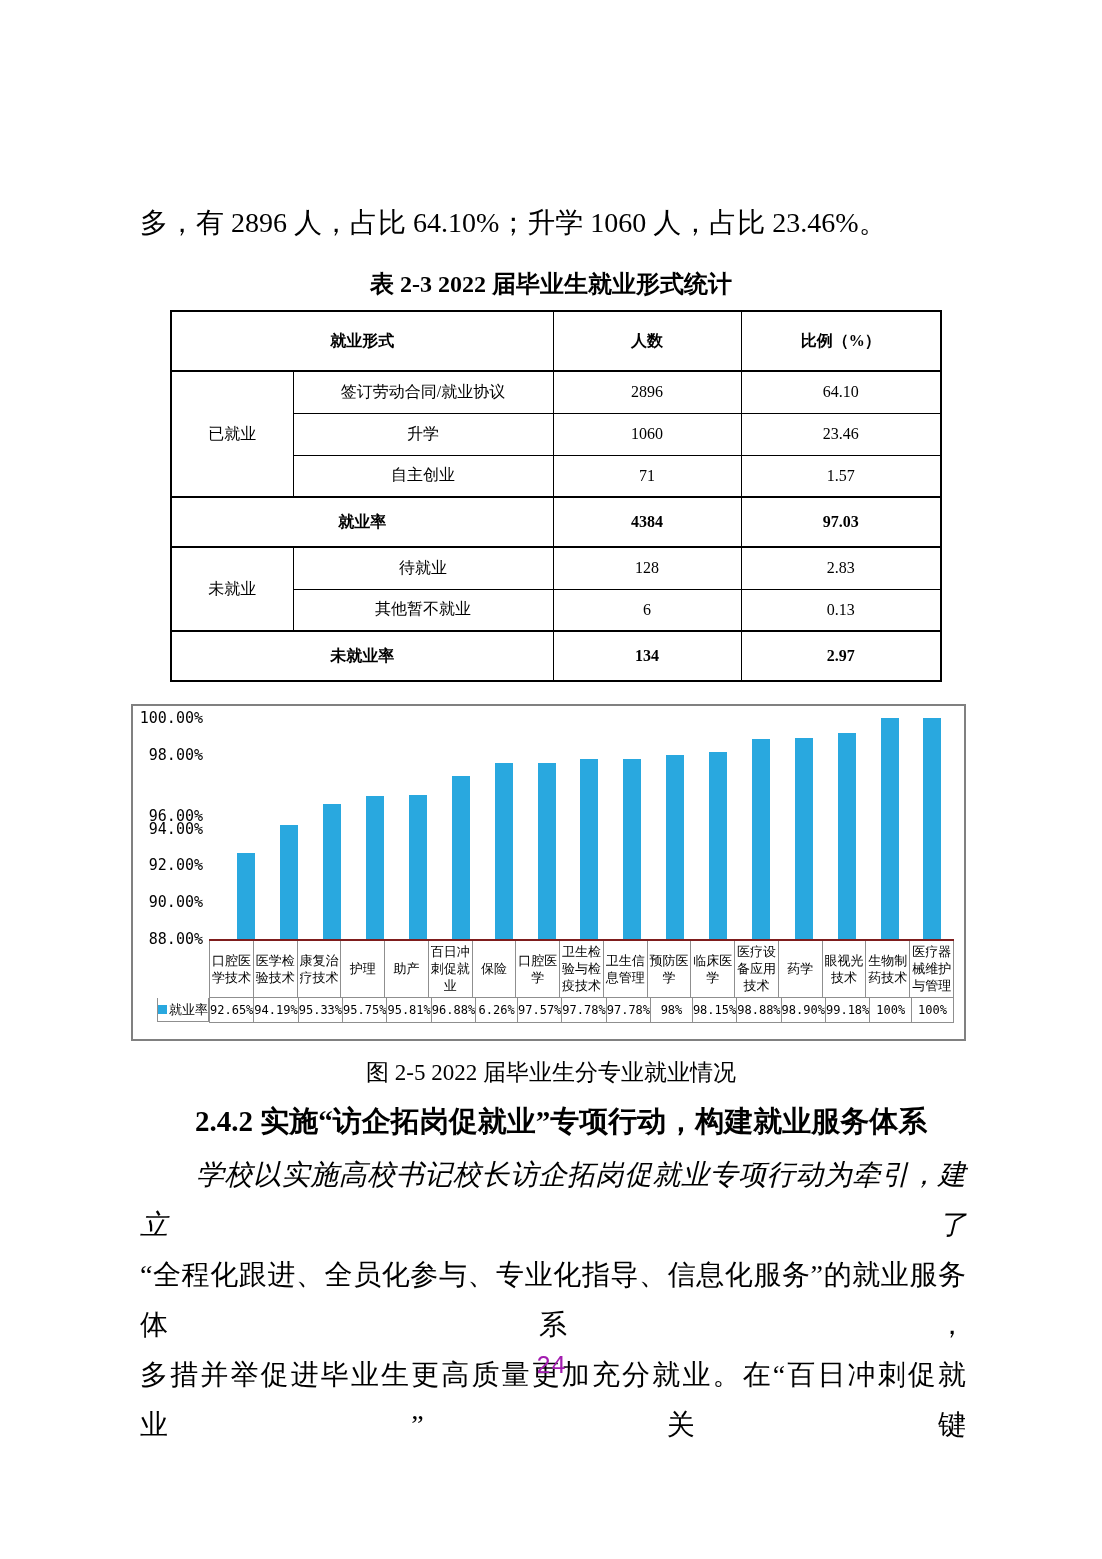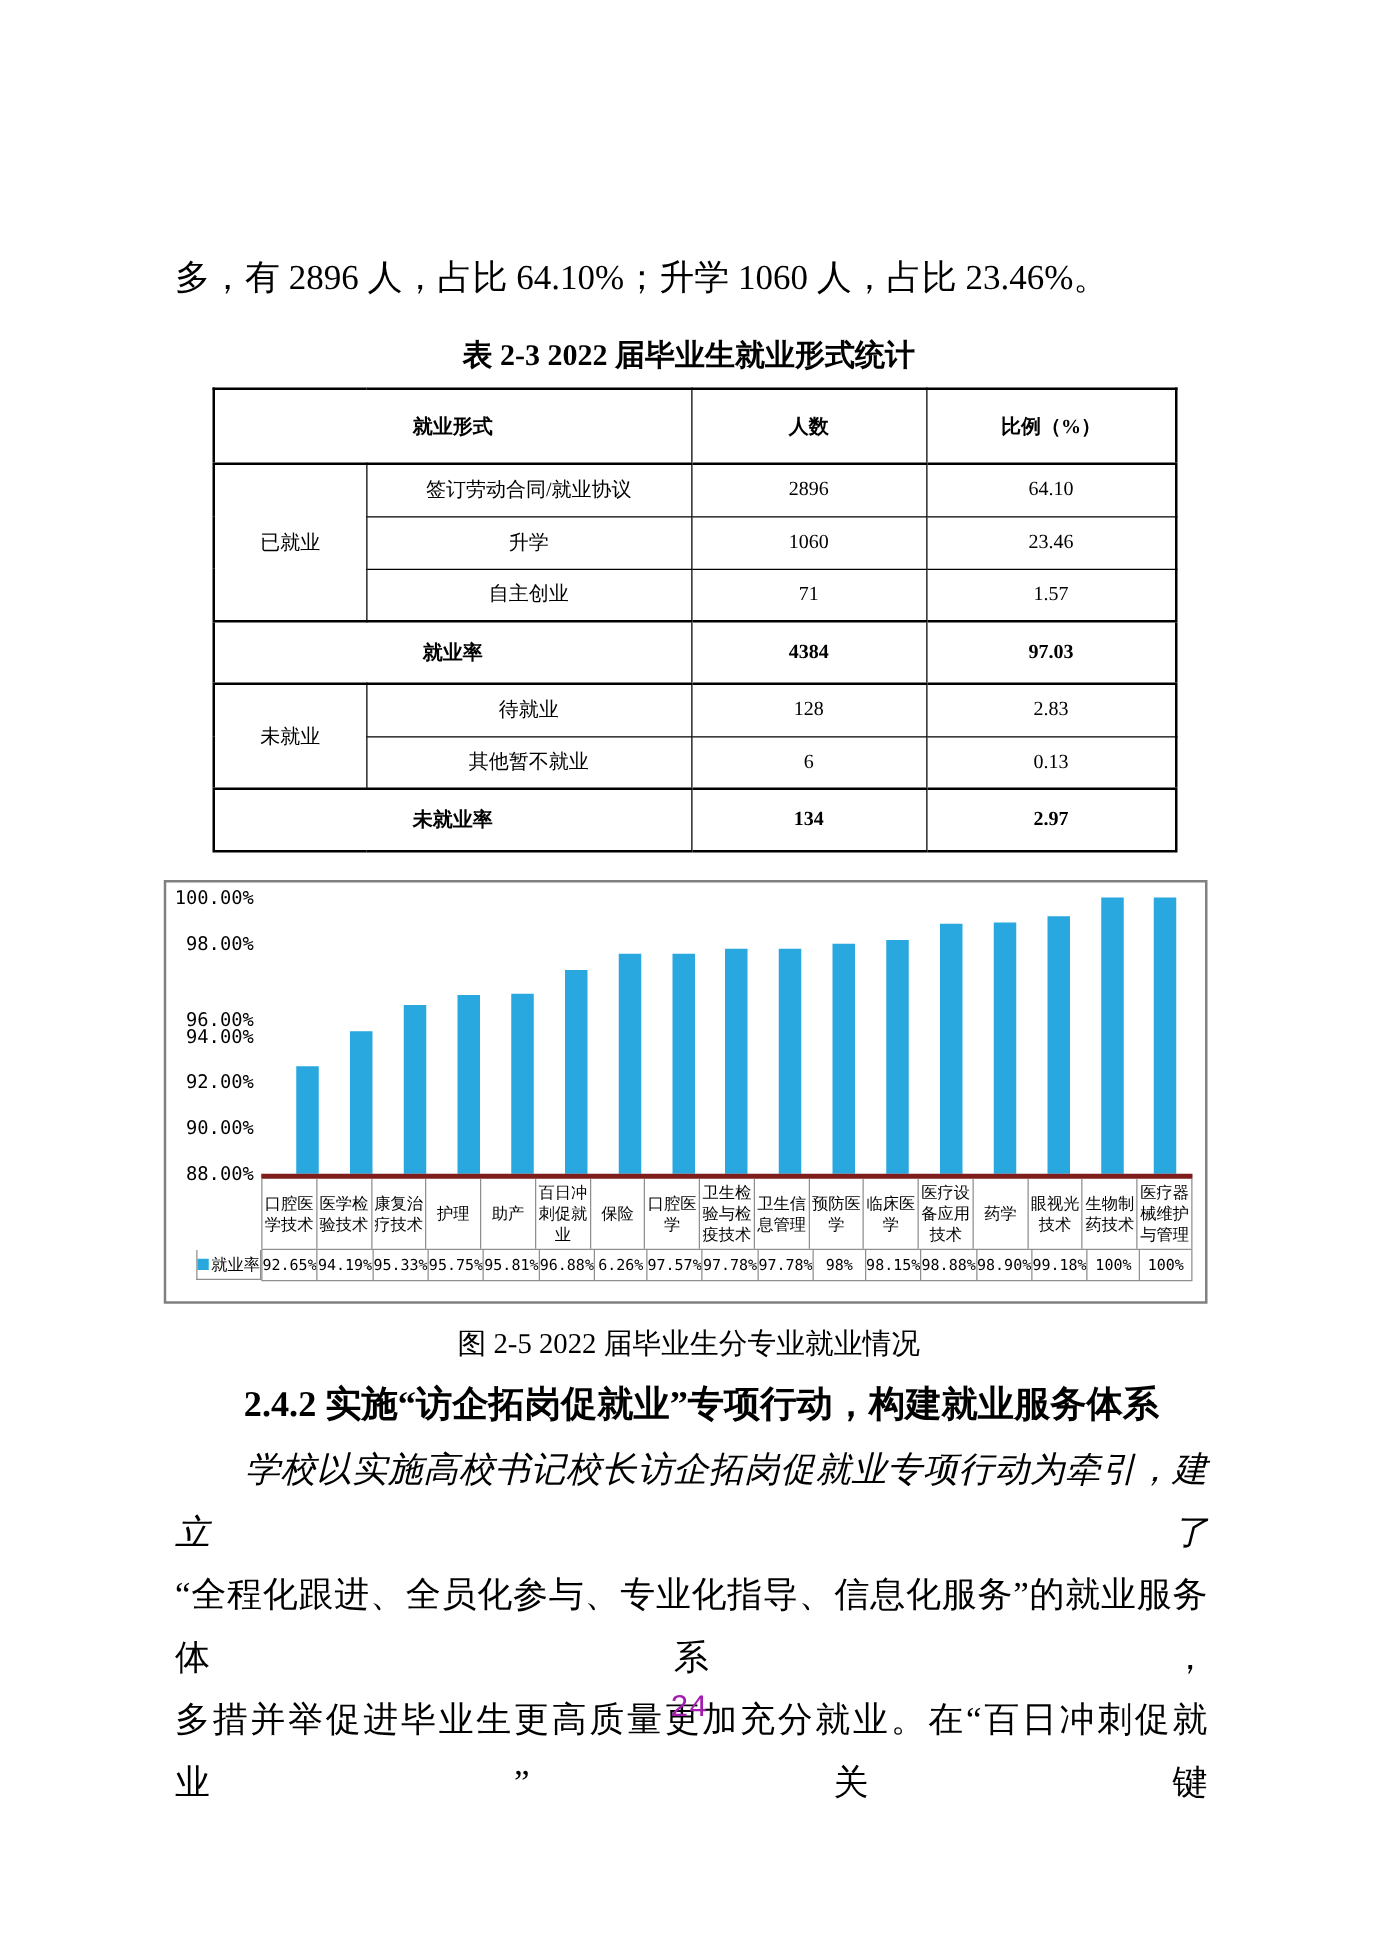--- a/index.html
+++ b/index.html
@@ -41,21 +41,21 @@
     font-family:"DejaVu Sans Mono","Liberation Mono",monospace;
     font-size:15px; line-height:18px; color:#000;
   }
   .plot { flex:1; height:221px; display:flex; align-items:flex-end; }
   .bar-col { flex:1; display:flex; justify-content:center; align-items:flex-end; height:100%; }
   .bar { width:42%; }
   .chart-row2 { display:flex; }
   .cat-spacer { width:68px; }
   .cat-row {
     flex:1; display:flex;
-    border-top:4px solid #7f1d1d; border-bottom:1px solid #8f8f8f;
+    border-top:2px solid #7f1d1d; border-bottom:1px solid #8f8f8f;
   }
   .cat-cell {
     flex:1; border-left:1px solid #8f8f8f;
     display:flex; align-items:center; justify-content:center;
     text-align:center; font-size:13px; line-height:17px;
     padding:2px 0 3px; min-height:51px; word-break:break-all;
   }
   .cat-cell:last-child { border-right:1px solid #8f8f8f; }
   .chart-row3 { display:flex; }
   .legend-wrap { width:68px; display:flex; }

